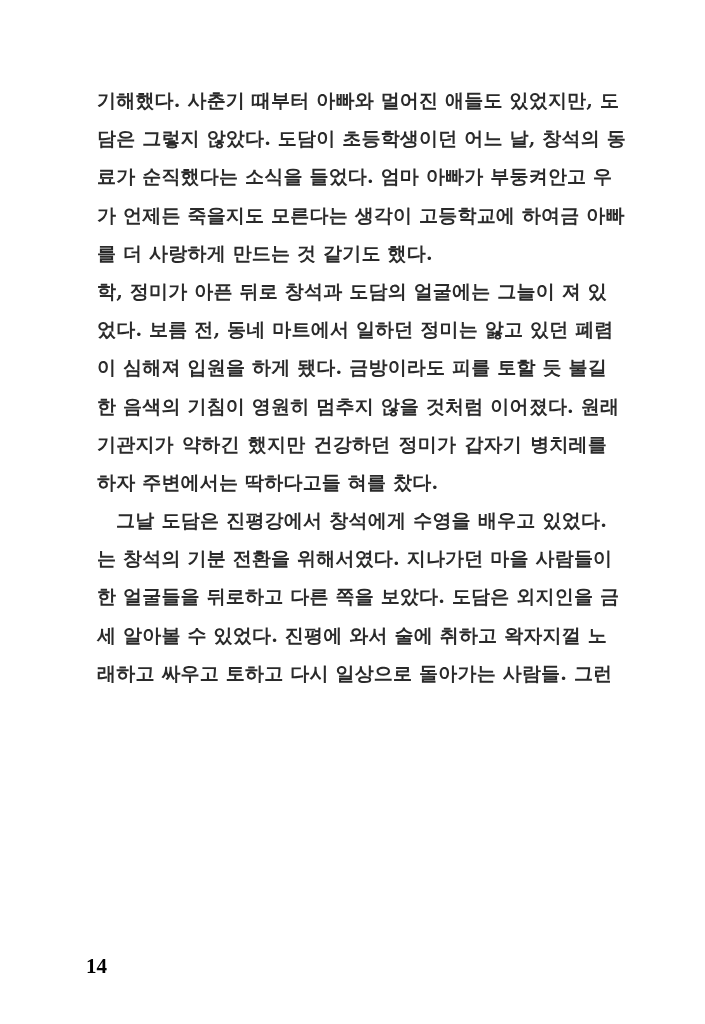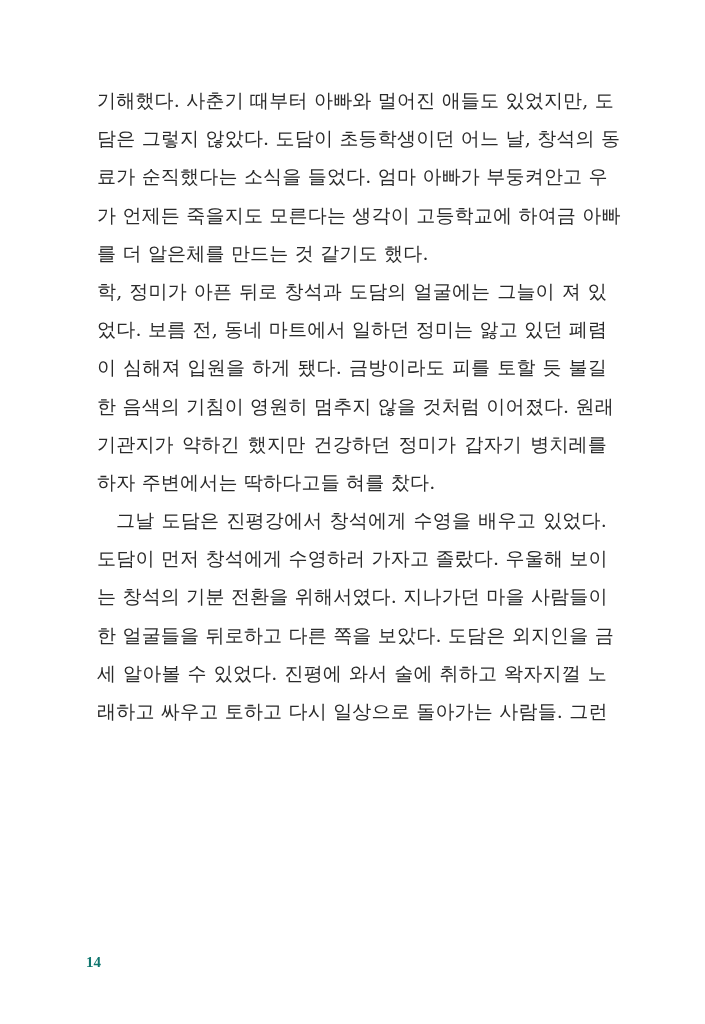--- a/index.html
+++ b/index.html
@@ -30,58 +30,58 @@
     .line {
       height: 38.2px;
       line-height: 38.2px;
       font-family: "DejaVu Serif", "Liberation Serif", serif;
       font-size: 19px;
       color: #2a2a2a;
       white-space: nowrap;
       text-align: justify;
       text-align-last: justify;
       letter-spacing: 0.2px;
+      font-weight: bold;
     }
     .line.indent {
       padding-left: 19px;
     }
     .line.last {
       text-align-last: left;
     }
     .page-number {
       position: absolute;
       left: 86px;
       top: 954px;
       font-family: "Liberation Serif", "DejaVu Serif", serif;
-      font-size: 15px;
+      font-size: 21px;
       font-weight: bold;
-      color: #0f766e;
+      color: #000000;
     }
   </style>
 </head>
 <body>
 
 <div class="page">
   <div class="text-block">
 
     <div class="line">기해했다. 사춘기 때부터 아빠와 멀어진 애들도 있었지만, 도</div>
     <div class="line">담은 그렇지 않았다. 도담이 초등학생이던 어느 날, 창석의 동</div>
     <div class="line">료가 순직했다는 소식을 들었다. 엄마 아빠가 부둥켜안고 우</div>
     <div class="line">가 언제든 죽을지도 모른다는 생각이 고등학교에 하여금 아빠</div>
-    <div class="line last">를 더 알은체를 만드는 것 같기도 했다.</div>
+    <div class="line last">를 더 사랑하게 만드는 것 같기도 했다.</div>
 
     <div class="line">학, 정미가 아픈 뒤로 창석과 도담의 얼굴에는 그늘이 져 있</div>
     <div class="line">었다. 보름 전, 동네 마트에서 일하던 정미는 앓고 있던 폐렴</div>
     <div class="line">이 심해져 입원을 하게 됐다. 금방이라도 피를 토할 듯 불길</div>
     <div class="line">한 음색의 기침이 영원히 멈추지 않을 것처럼 이어졌다. 원래</div>
     <div class="line">기관지가 약하긴 했지만 건강하던 정미가 갑자기 병치레를</div>
     <div class="line last">하자 주변에서는 딱하다고들 혀를 찼다.</div>
 
     <div class="line indent">그날 도담은 진평강에서 창석에게 수영을 배우고 있었다.</div>
-    <div class="line">도담이 먼저 창석에게 수영하러 가자고 졸랐다. 우울해 보이</div>
     <div class="line">는 창석의 기분 전환을 위해서였다. 지나가던 마을 사람들이</div>
     <div class="line">한 얼굴들을 뒤로하고 다른 쪽을 보았다. 도담은 외지인을 금</div>
     <div class="line">세 알아볼 수 있었다. 진평에 와서 술에 취하고 왁자지껄 노</div>
     <div class="line">래하고 싸우고 토하고 다시 일상으로 돌아가는 사람들. 그런</div>
   </div>
 
   <div class="page-number">14</div>
 </div>
 
 </body></html>

